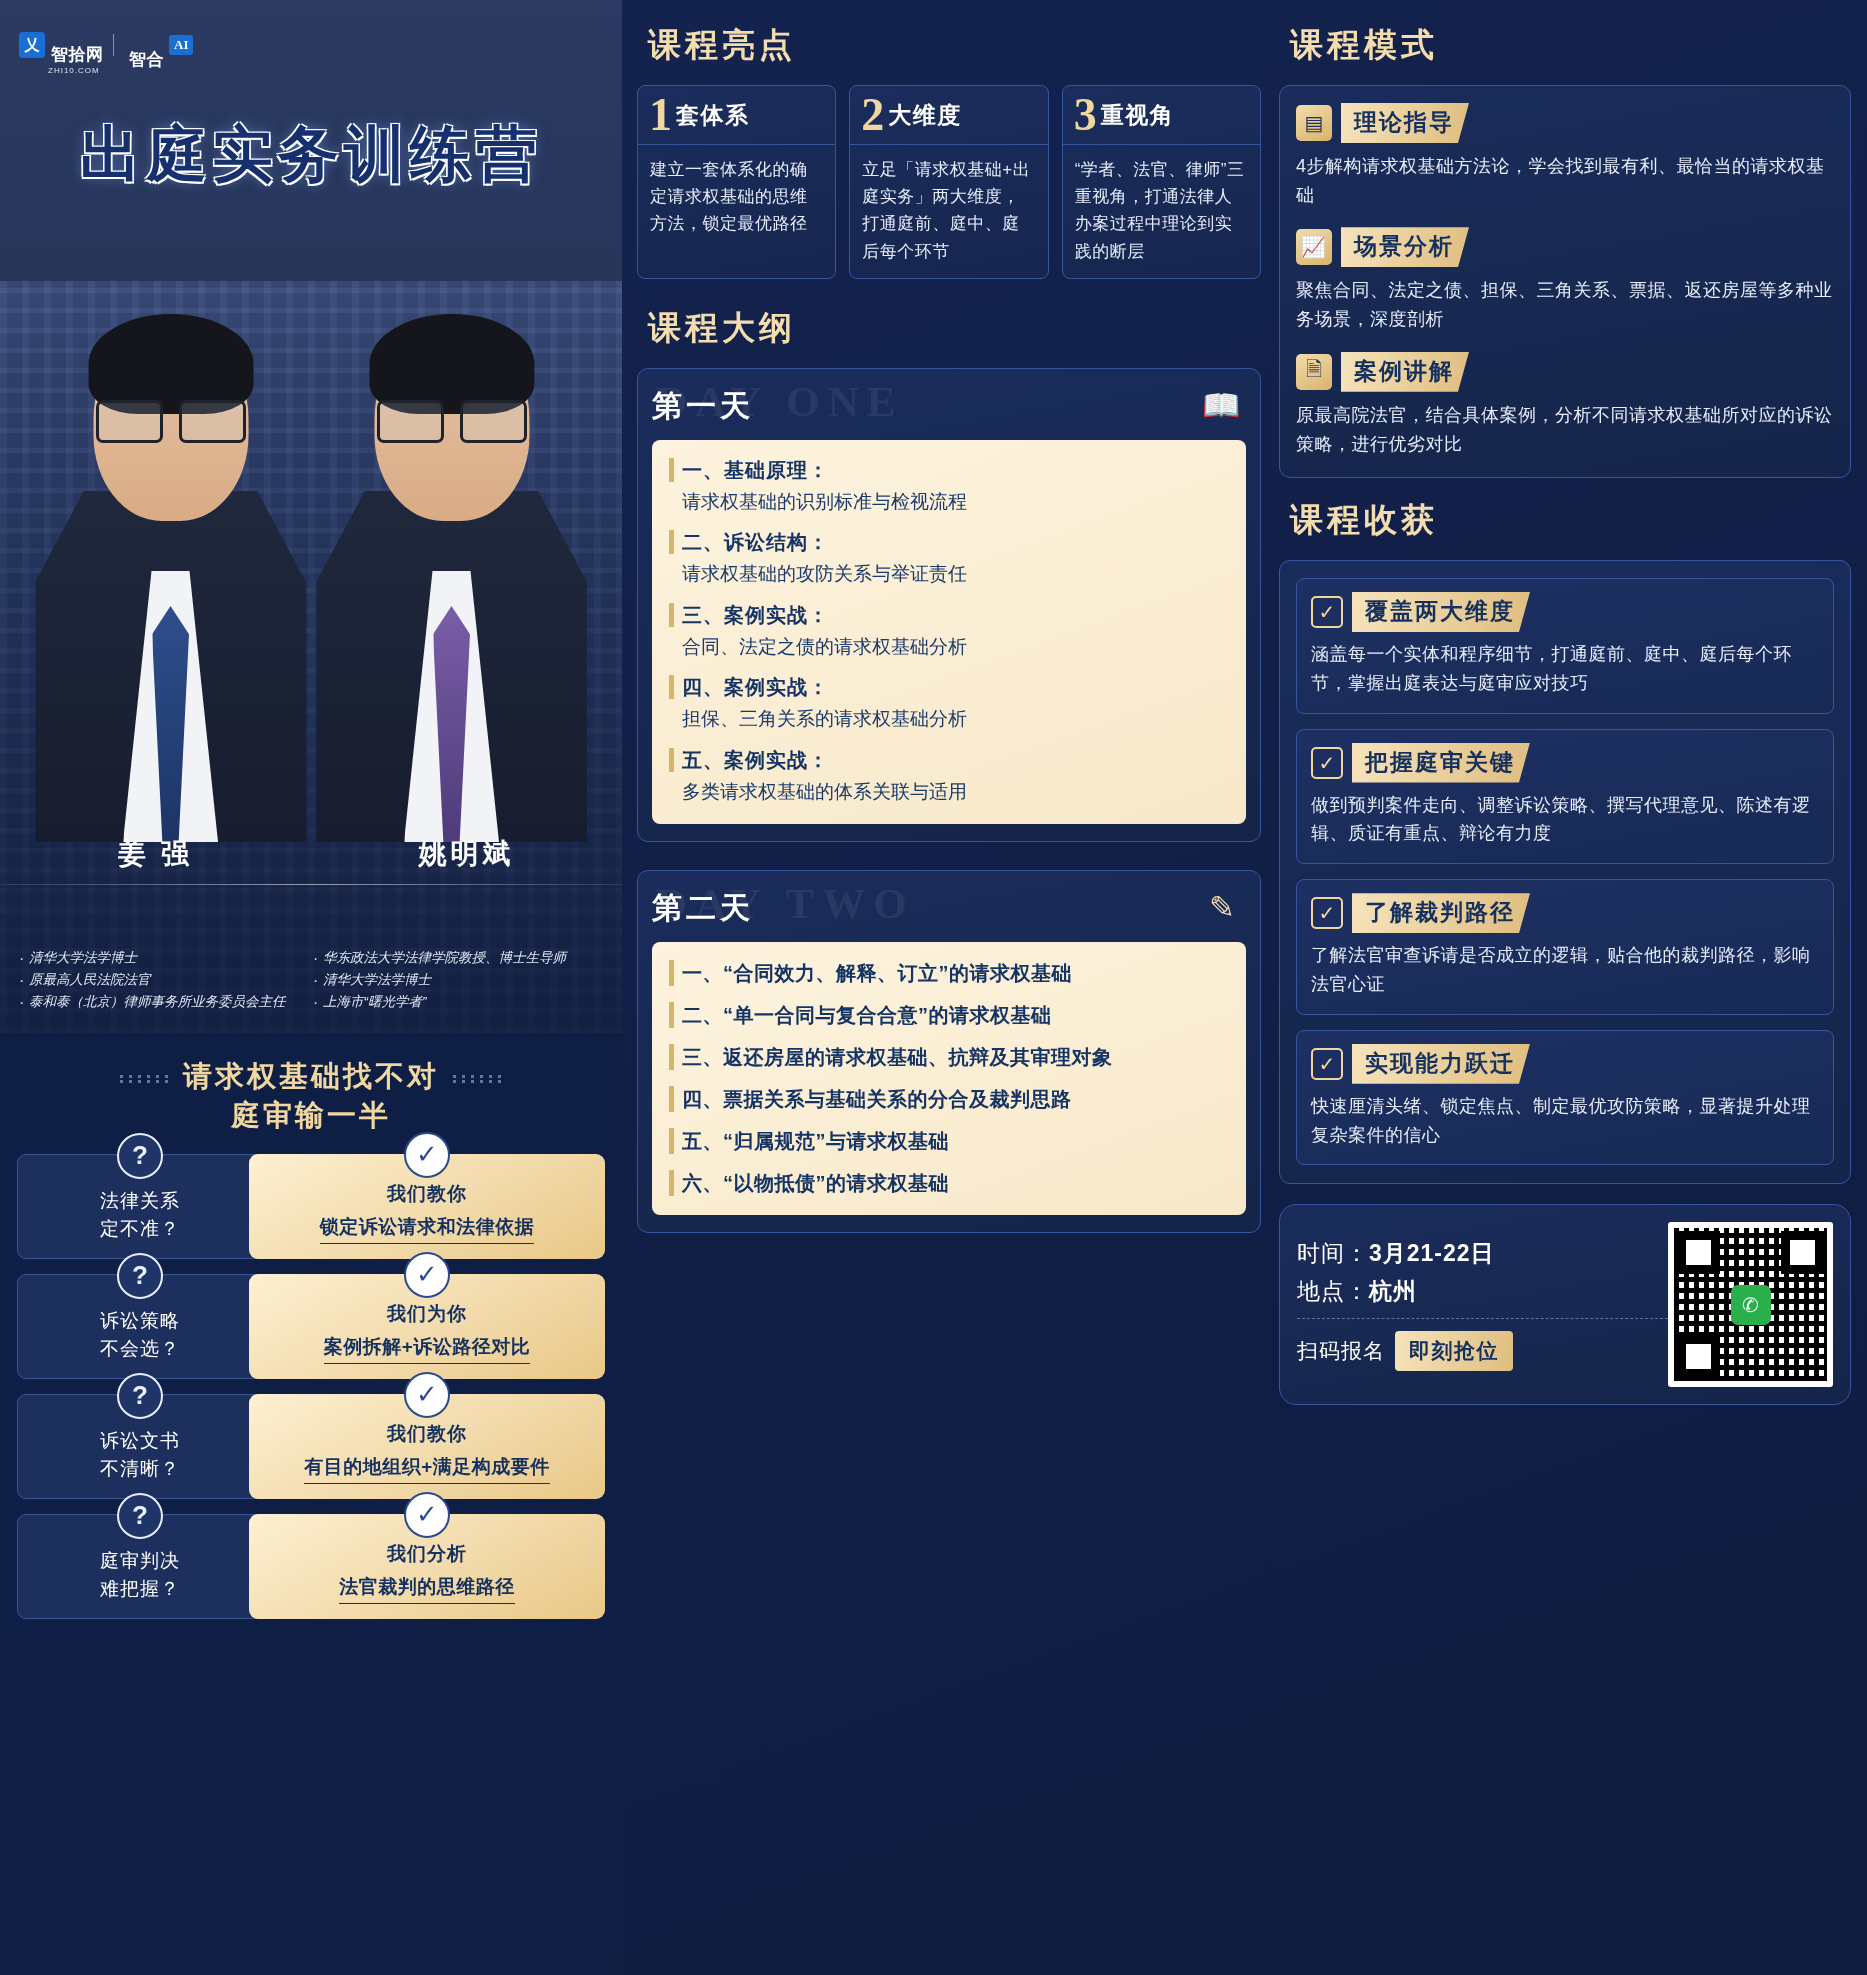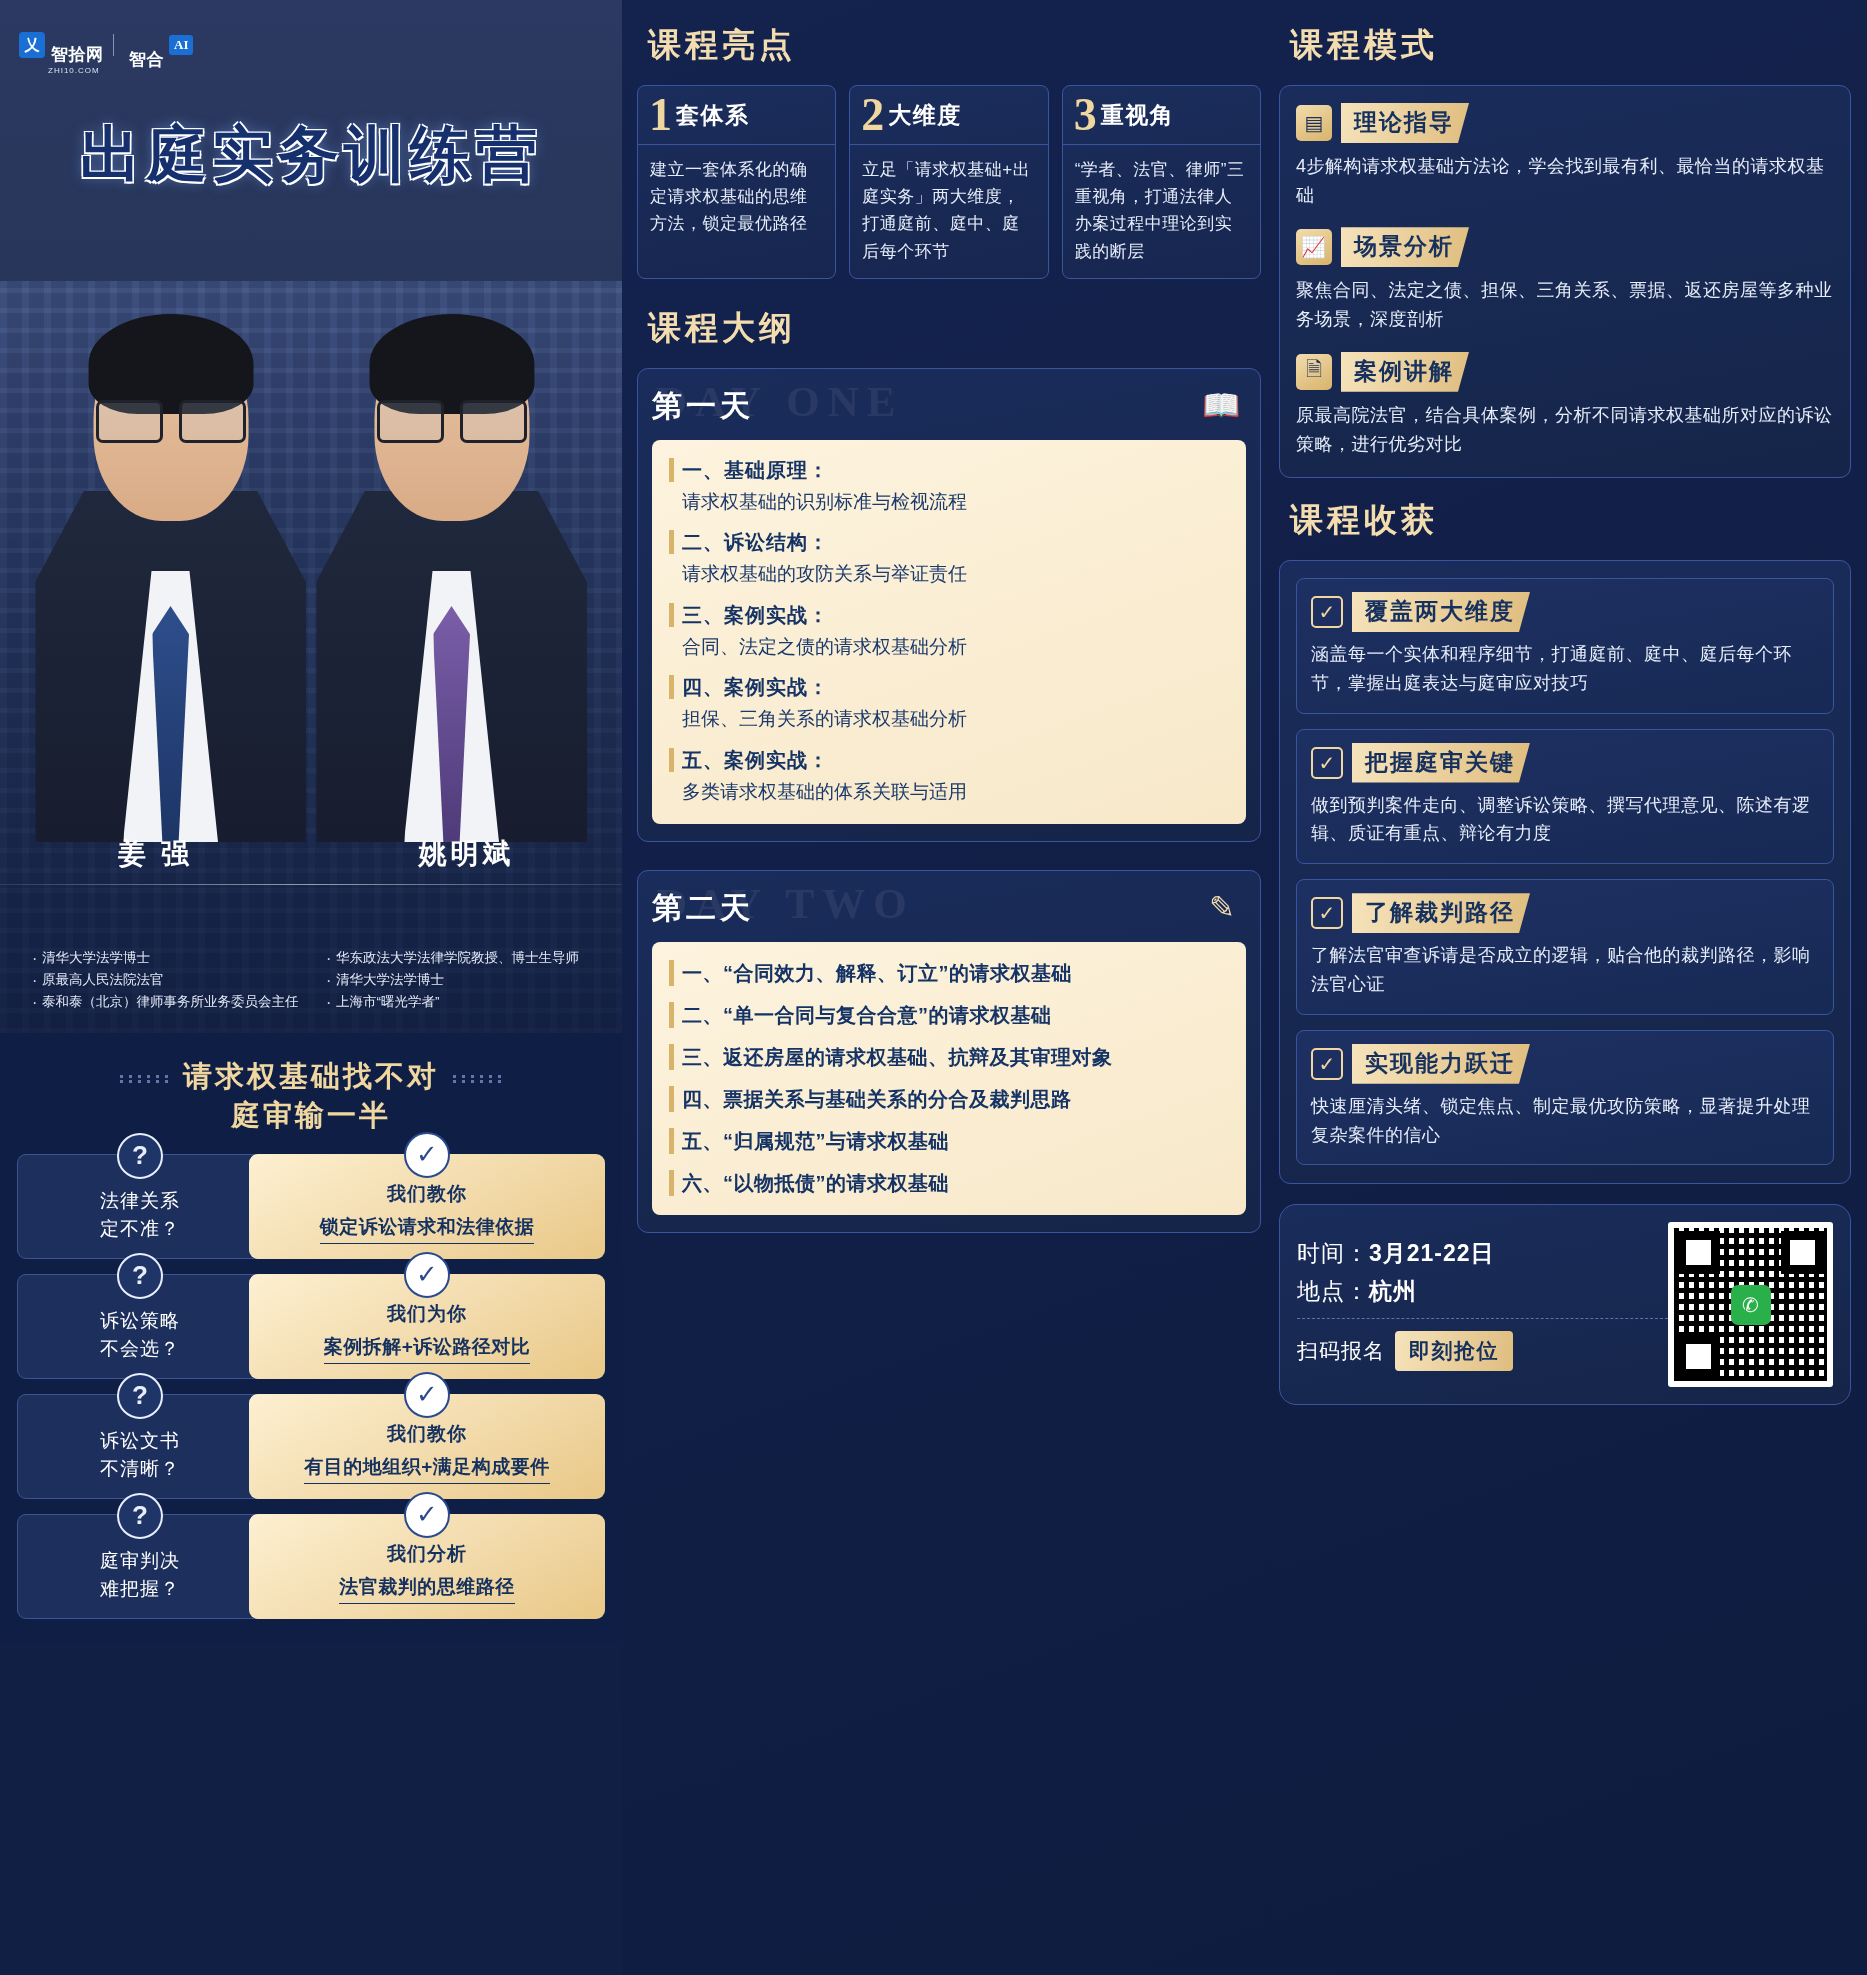--- a/index.html
+++ b/index.html
@@ -147,22 +147,22 @@
   .name-box .nm {
     color: #fff; font-size: 28px; font-weight: bold; letter-spacing: 4px;
     font-family: "Liberation Serif", serif;
   }
   .name-rule {
     position: absolute; left: 0; bottom: 148px; width: 622px; height: 1.5px;
     background: linear-gradient(90deg, rgba(255,255,255,.1), rgba(255,255,255,.55), rgba(255,255,255,.1));
     z-index: 7;
   }
   .bios {
-    position: absolute; left: 13px; bottom: 20px; width: 622px;
-    display: flex; z-index: 7; padding: 0 17px;
+    position: absolute; left: 0; bottom: 20px; width: 622px;
+    display: flex; z-index: 7; padding: 0 17px; font-style: italic;
   }
   .bio { width: 50%; padding-right: 13px; }
   .bio li {
     list-style: none; color: #e3eaf8; font-size: 13.5px; line-height: 1.62;
     position: relative; padding-left: 12px;
   }
   .bio li::before {
     content: "·"; position: absolute; left: 2px; top: -1px;
     color: #cfe0ff; font-size: 16px;
   }

